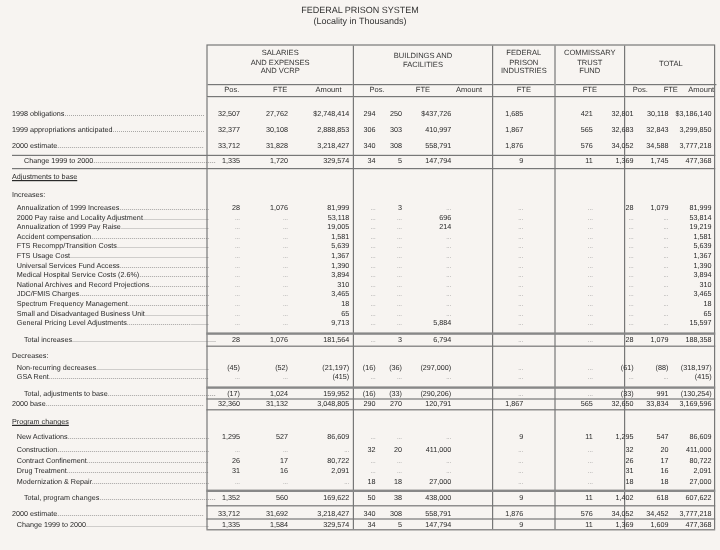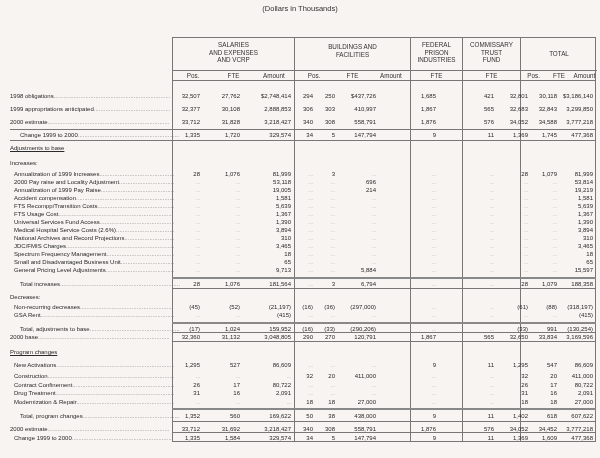--- a/index.html
+++ b/index.html
@@ -19,21 +19,22 @@
   .lab .dots { color:#666; }
   .cell { position:absolute; text-align:right; white-space:nowrap; }
   .vline { position:absolute; width:1px; background:#777; }
   .hline { position:absolute; height:1px; background:#777; }
   .hline.heavy { height:2px; background:#888; }
 </style>
 </head>
 <body>
 
 <div class="title">
-  <div>(Dollars in Thousands)</div>
+  <div>FEDERAL PRISON SYSTEM</div>
+  <div>(Locality in Thousands)</div>
 </div>
 
 <div class="hdr" id="hdr">
     <div class="hcol" style="left: 0px; width: 122px;">
       <div class="gname" style="top: 3px;">
         <div>SALARIES</div>
         <div>AND EXPENSES</div>
         <div>AND VCRP</div>
       </div>
       <div class="subrow">

